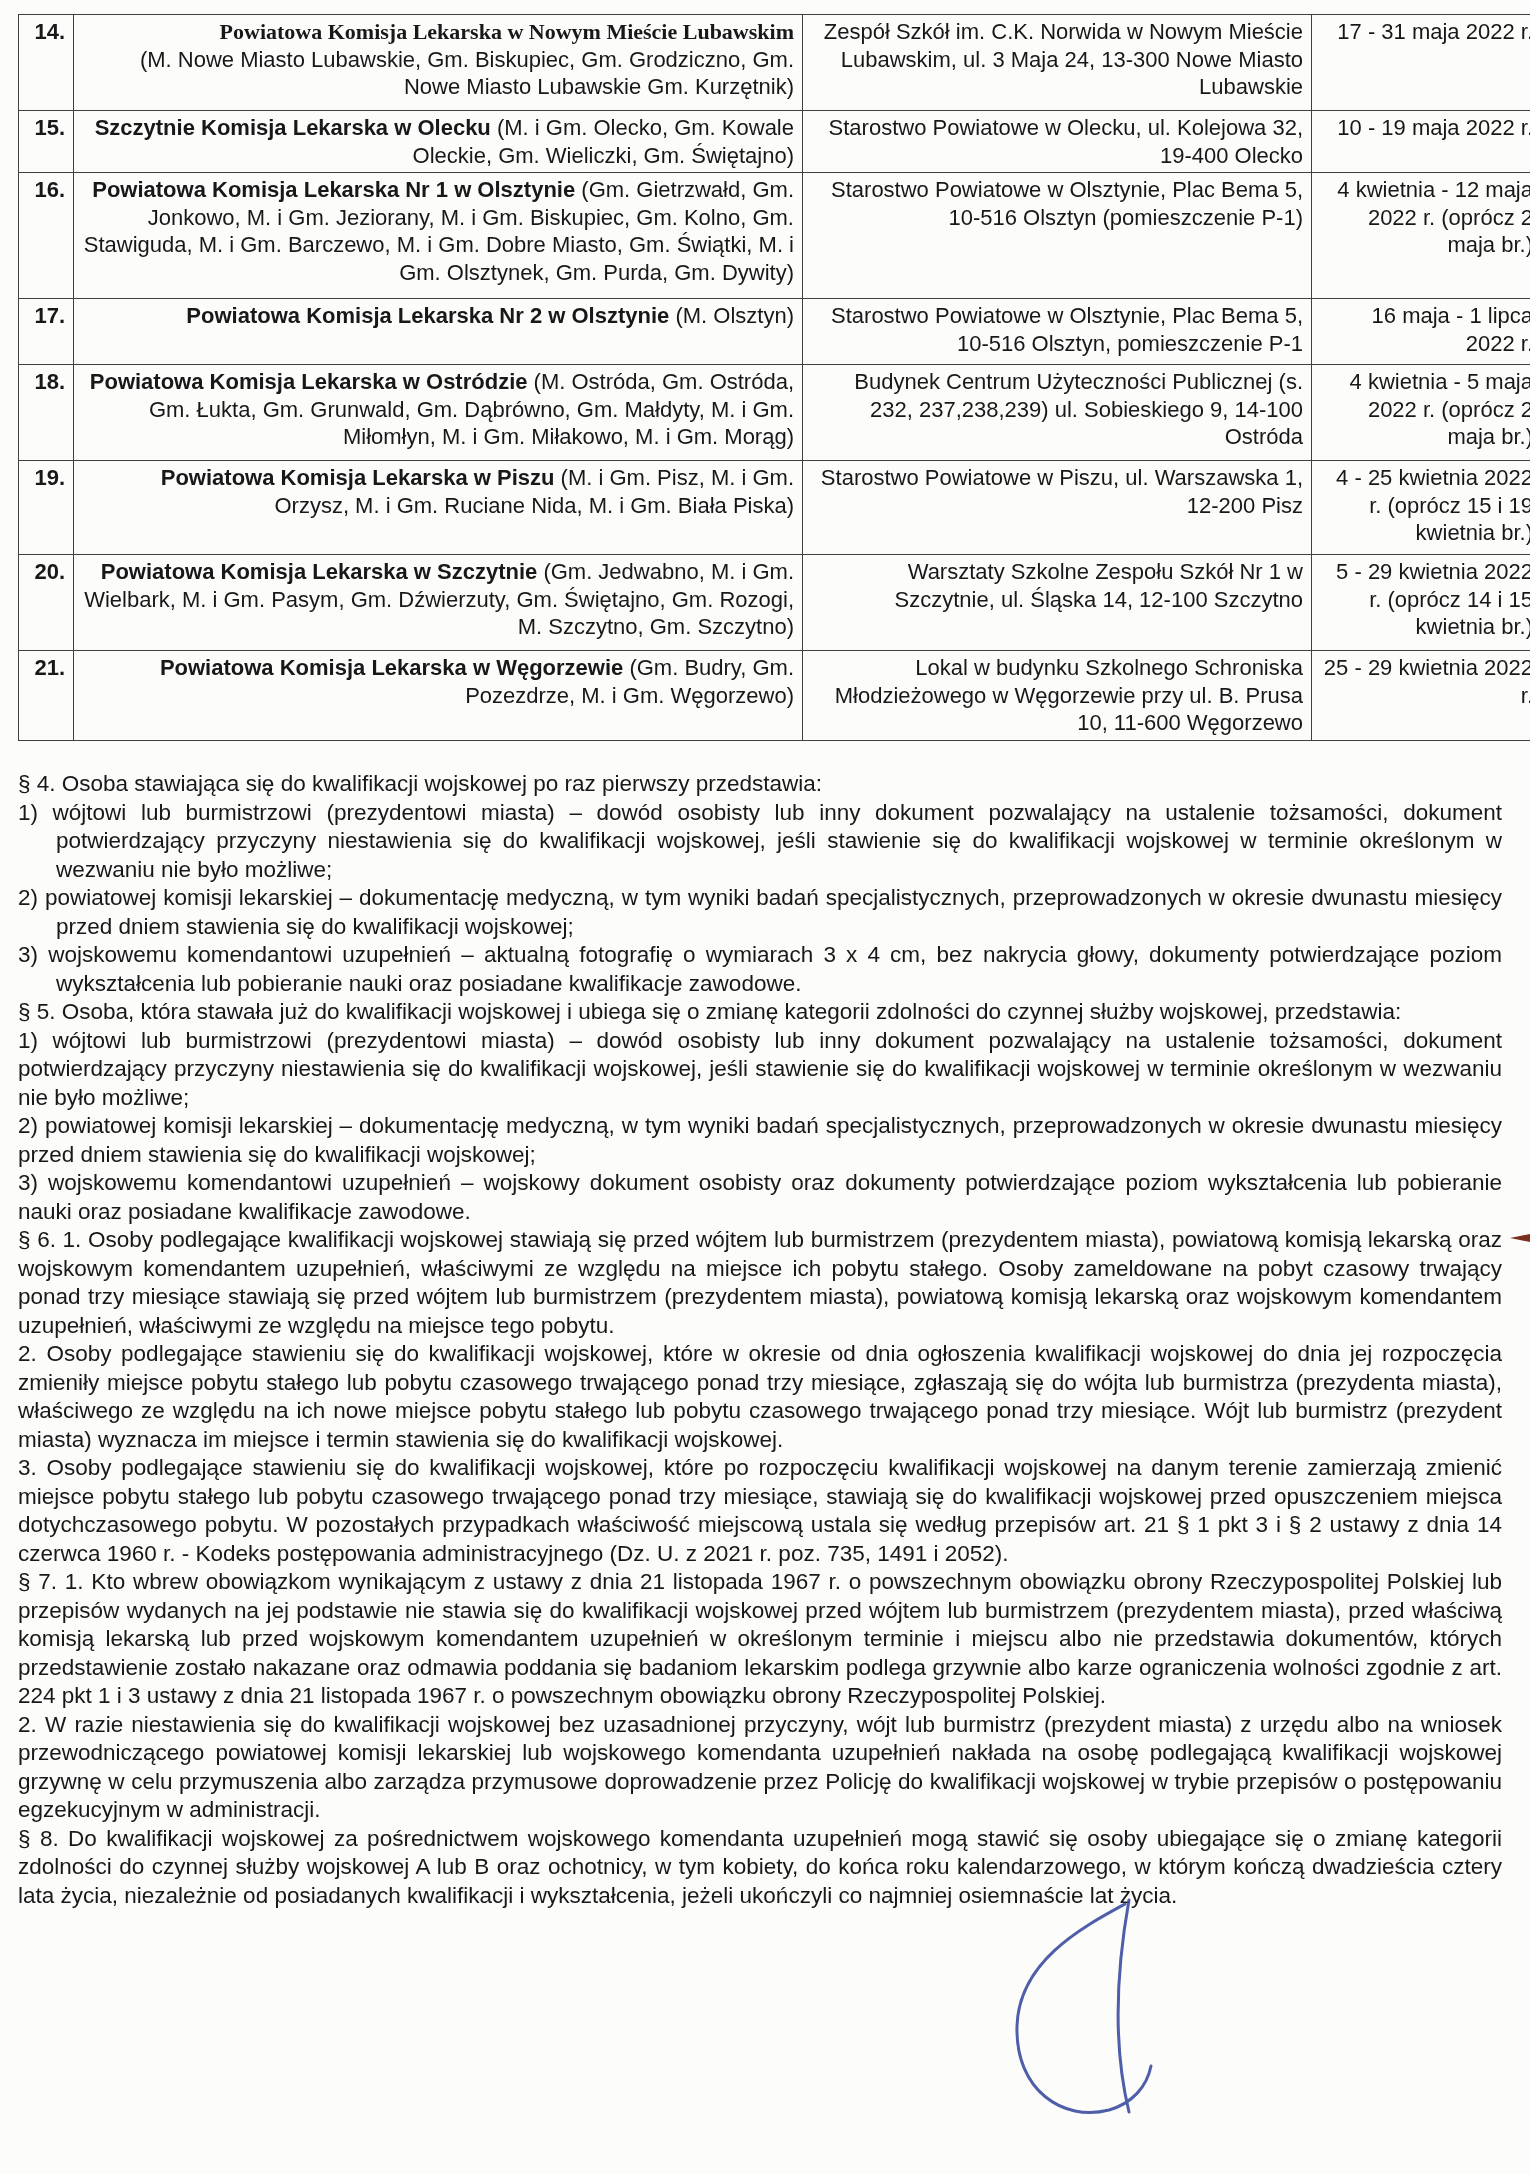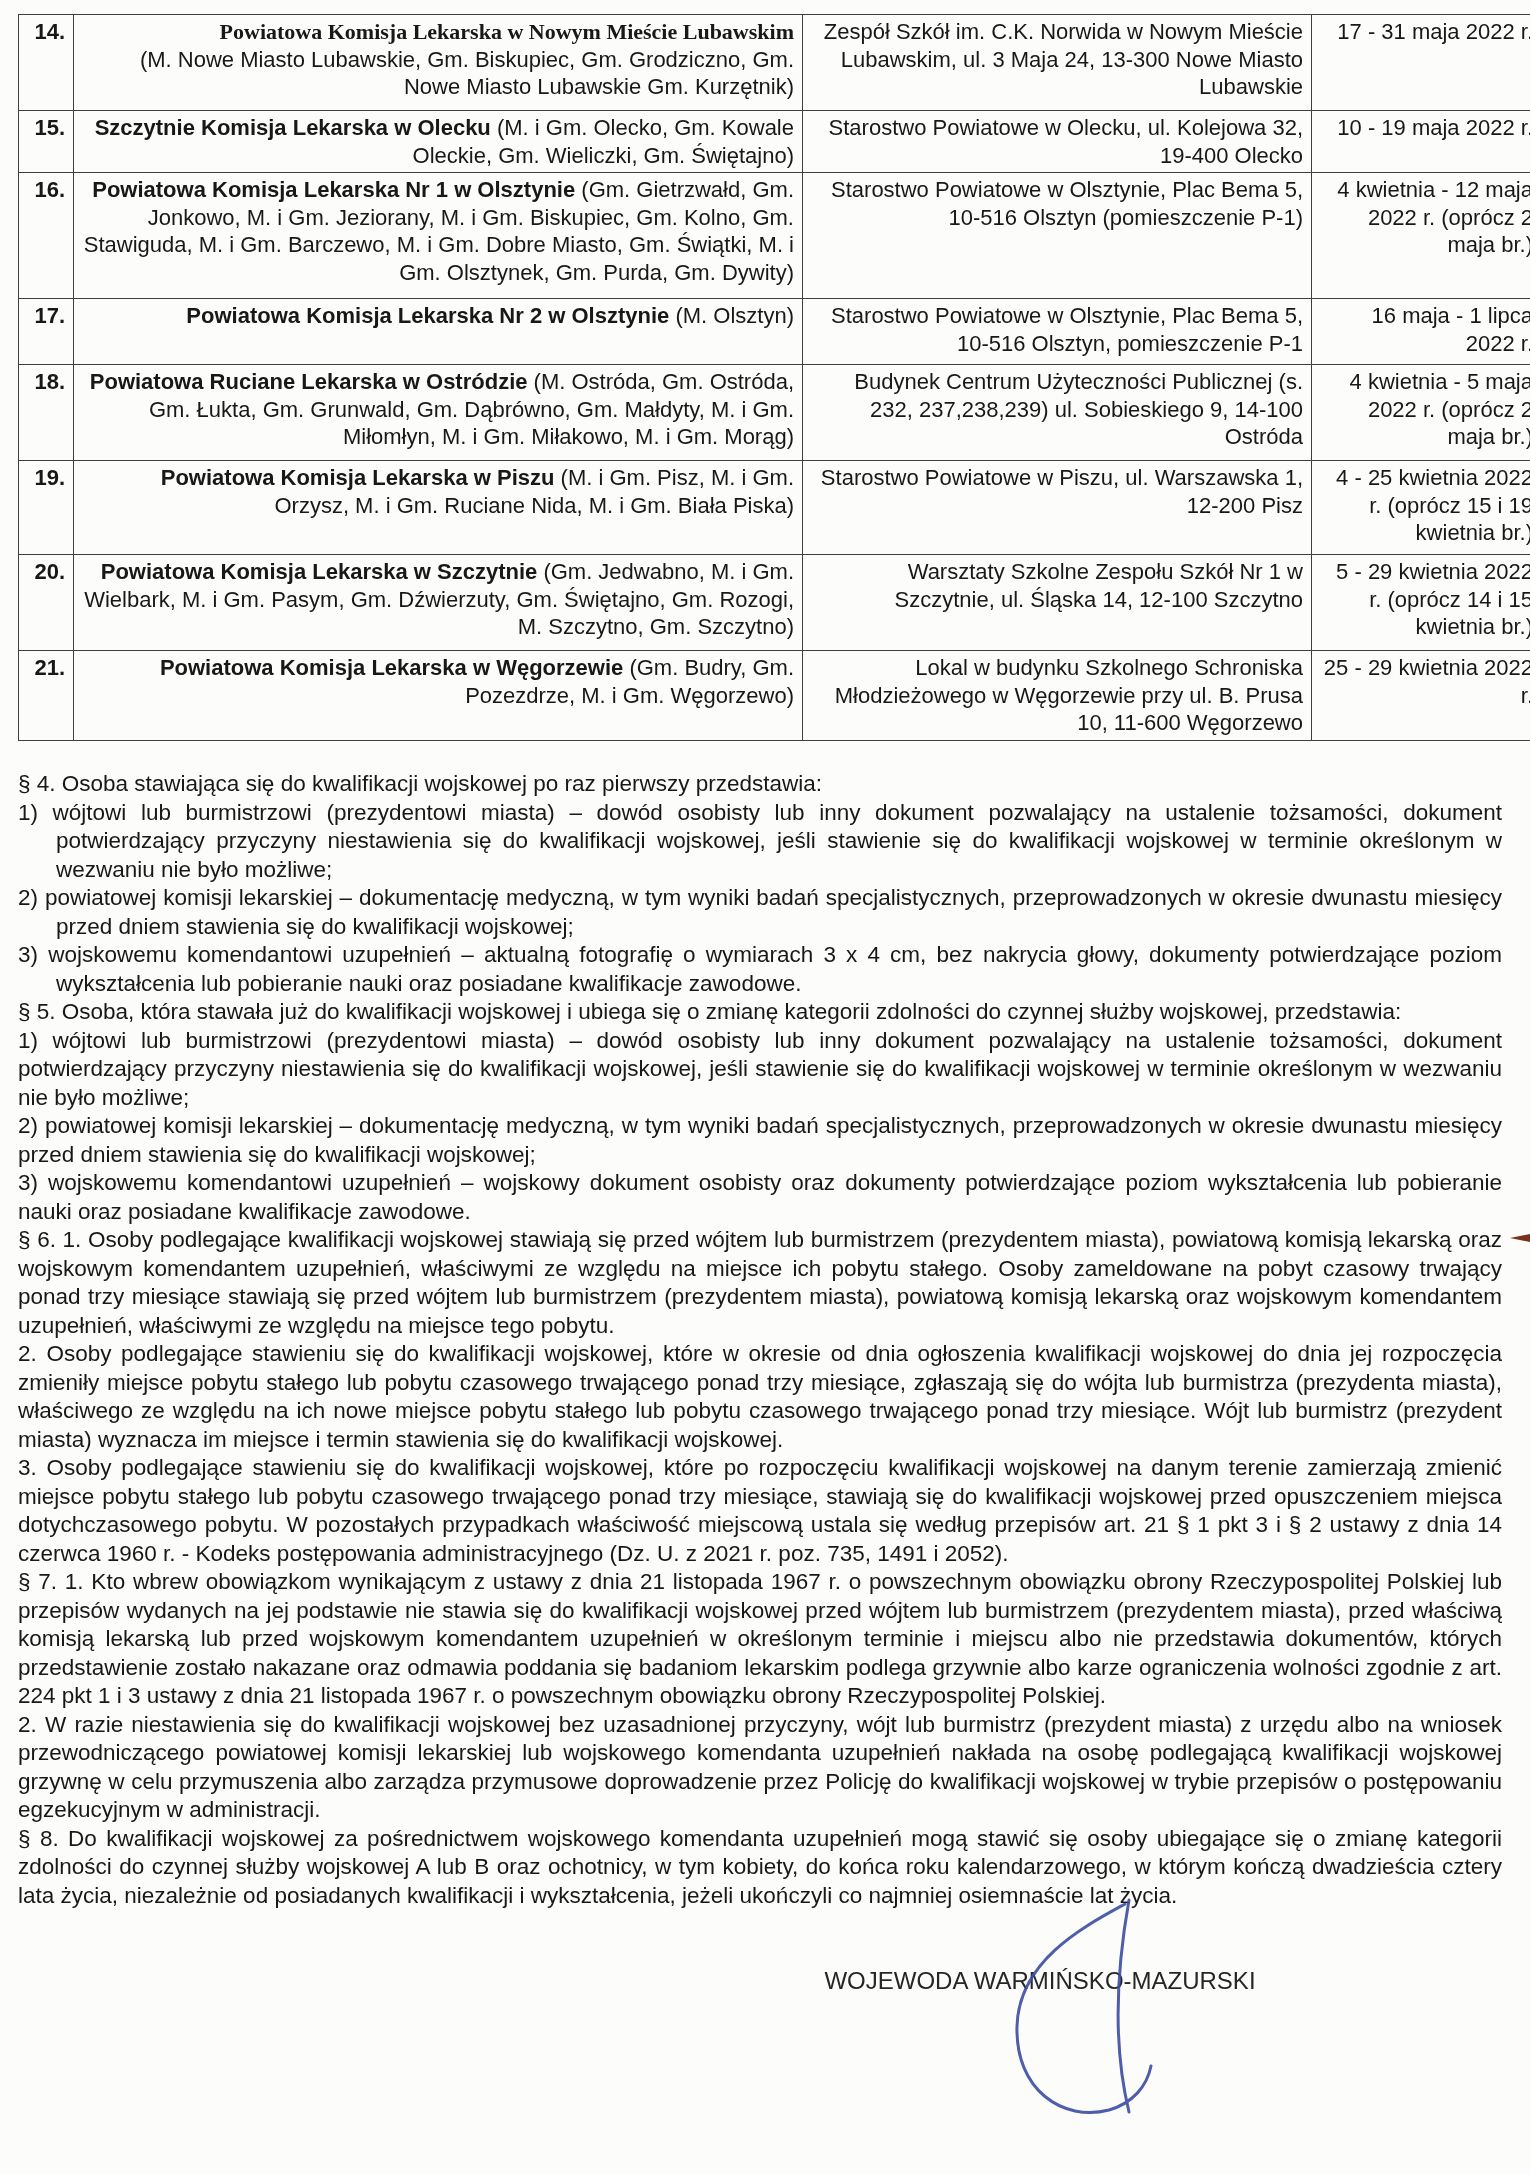--- a/index.html
+++ b/index.html
@@ -91,21 +91,21 @@
         <td class="c-date">4 kwietnia - 12 maja 2022 r. (oprócz 2 maja br.)</td>
       </tr>
       <tr class="r17">
         <td class="c-num">17.</td>
         <td class="c-name"><span class="nm">Powiatowa Komisja Lekarska Nr 2 w Olsztynie</span> <span>(M. Olsztyn)</span></td>
         <td class="c-loc">Starostwo Powiatowe w Olsztynie, Plac Bema 5, 10-516 Olsztyn, pomieszczenie P-1</td>
         <td class="c-date">16 maja - 1 lipca 2022 r.</td>
       </tr>
       <tr class="r18">
         <td class="c-num">18.</td>
-        <td class="c-name"><span class="nm">Powiatowa Ruciane Lekarska w Ostródzie</span> <span>(M. Ostróda, Gm. Ostróda, Gm. Łukta, Gm. Grunwald, Gm. Dąbrówno, Gm. Małdyty, M. i Gm. Miłomłyn, M. i Gm. Miłakowo, M. i Gm. Morąg)</span></td>
+        <td class="c-name"><span class="nm">Powiatowa Komisja Lekarska w Ostródzie</span> <span>(M. Ostróda, Gm. Ostróda, Gm. Łukta, Gm. Grunwald, Gm. Dąbrówno, Gm. Małdyty, M. i Gm. Miłomłyn, M. i Gm. Miłakowo, M. i Gm. Morąg)</span></td>
         <td class="c-loc">Budynek Centrum Użyteczności Publicznej (s. 232, 237,238,239) ul. Sobieskiego 9, 14-100 Ostróda</td>
         <td class="c-date">4 kwietnia - 5 maja 2022 r. (oprócz 2 maja br.)</td>
       </tr>
       <tr class="r19">
         <td class="c-num">19.</td>
         <td class="c-name"><span class="nm">Powiatowa Komisja Lekarska w Piszu</span> <span>(M. i Gm. Pisz, M. i Gm. Orzysz, M. i Gm. Ruciane Nida, M. i Gm. Biała Piska)</span></td>
         <td class="c-loc">Starostwo Powiatowe w Piszu, ul. Warszawska 1, 12-200 Pisz</td>
         <td class="c-date">4 - 25 kwietnia 2022 r. (oprócz 15 i 19 kwietnia br.)</td>
       </tr>
       <tr class="r20">
@@ -134,21 +134,20 @@
     <p>3) wojskowemu komendantowi uzupełnień – wojskowy dokument osobisty oraz dokumenty potwierdzające poziom wykształcenia lub pobieranie nauki oraz posiadane kwalifikacje zawodowe.</p>
     <p>§ 6. 1. Osoby podlegające kwalifikacji wojskowej stawiają się przed wójtem lub burmistrzem (prezydentem miasta), powiatową komisją lekarską oraz wojskowym komendantem uzupełnień, właściwymi ze względu na miejsce ich pobytu stałego. Osoby zameldowane na pobyt czasowy trwający ponad trzy miesiące stawiają się przed wójtem lub burmistrzem (prezydentem miasta), powiatową komisją lekarską oraz wojskowym komendantem uzupełnień, właściwymi ze względu na miejsce tego pobytu.</p>
     <p>2. Osoby podlegające stawieniu się do kwalifikacji wojskowej, które w okresie od dnia ogłoszenia kwalifikacji wojskowej do dnia jej rozpoczęcia zmieniły miejsce pobytu stałego lub pobytu czasowego trwającego ponad trzy miesiące, zgłaszają się do wójta lub burmistrza (prezydenta miasta), właściwego ze względu na ich nowe miejsce pobytu stałego lub pobytu czasowego trwającego ponad trzy miesiące. Wójt lub burmistrz (prezydent miasta) wyznacza im miejsce i termin stawienia się do kwalifikacji wojskowej.</p>
     <p>3. Osoby podlegające stawieniu się do kwalifikacji wojskowej, które po rozpoczęciu kwalifikacji wojskowej na danym terenie zamierzają zmienić miejsce pobytu stałego lub pobytu czasowego trwającego ponad trzy miesiące, stawiają się do kwalifikacji wojskowej przed opuszczeniem miejsca dotychczasowego pobytu. W pozostałych przypadkach właściwość miejscową ustala się według przepisów art. 21 § 1 pkt 3 i § 2 ustawy z dnia 14 czerwca 1960 r. - Kodeks postępowania administracyjnego (Dz. U. z 2021 r. poz. 735, 1491 i 2052).</p>
     <p>§ 7. 1. Kto wbrew obowiązkom wynikającym z ustawy z dnia 21 listopada 1967 r. o powszechnym obowiązku obrony Rzeczypospolitej Polskiej lub przepisów wydanych na jej podstawie nie stawia się do kwalifikacji wojskowej przed wójtem lub burmistrzem (prezydentem miasta), przed właściwą komisją lekarską lub przed wojskowym komendantem uzupełnień w określonym terminie i miejscu albo nie przedstawia dokumentów, których przedstawienie zostało nakazane oraz odmawia poddania się badaniom lekarskim podlega grzywnie albo karze ograniczenia wolności zgodnie z art. 224 pkt 1 i 3 ustawy z dnia 21 listopada 1967 r. o powszechnym obowiązku obrony Rzeczypospolitej Polskiej.</p>
     <p>2. W razie niestawienia się do kwalifikacji wojskowej bez uzasadnionej przyczyny, wójt lub burmistrz (prezydent miasta) z urzędu albo na wniosek przewodniczącego powiatowej komisji lekarskiej lub wojskowego komendanta uzupełnień nakłada na osobę podlegającą kwalifikacji wojskowej grzywnę w celu przymuszenia albo zarządza przymusowe doprowadzenie przez Policję do kwalifikacji wojskowej w trybie przepisów o postępowaniu egzekucyjnym w administracji.</p>
     <p>§ 8. Do kwalifikacji wojskowej za pośrednictwem wojskowego komendanta uzupełnień mogą stawić się osoby ubiegające się o zmianę kategorii zdolności do czynnej służby wojskowej A lub B oraz ochotnicy, w tym kobiety, do końca roku kalendarzowego, w którym kończą dwadzieścia cztery lata życia, niezależnie od posiadanych kwalifikacji i wykształcenia, jeżeli ukończyli co najmniej osiemnaście lat życia.</p>
   </div>
 
   <div class="signature">
-    <div>WOJEWODA WARMIŃSKO-MAZURSKI</div>
   </div>
 
   <svg class="sig-svg" width="180" height="235" viewBox="0 0 180 235">
     <g fill="none" stroke="#3c4da0" stroke-width="3" stroke-linecap="round" opacity="0.9">
       <path d="M120,6 C80,28 14,62 12,128 C10,192 58,224 104,212 C128,205 142,188 146,168"></path>
       <path d="M124,2 C114,58 106,140 124,214"></path>
     </g>
   </svg>
 
   <svg class="margin-arrow" width="26" height="20" viewBox="0 0 26 20">

